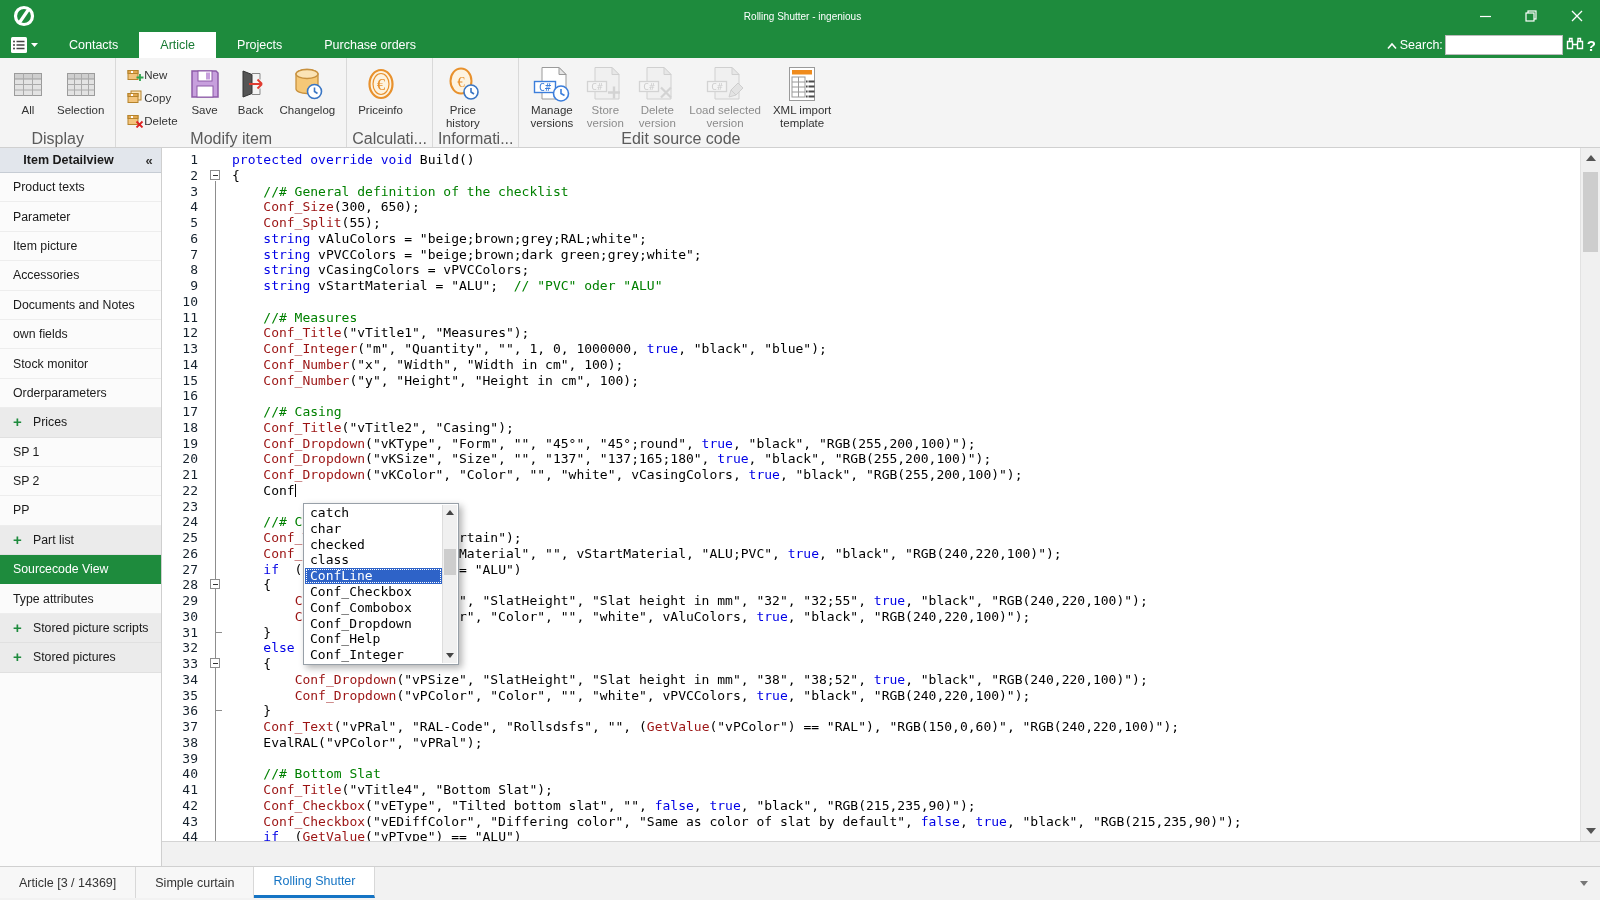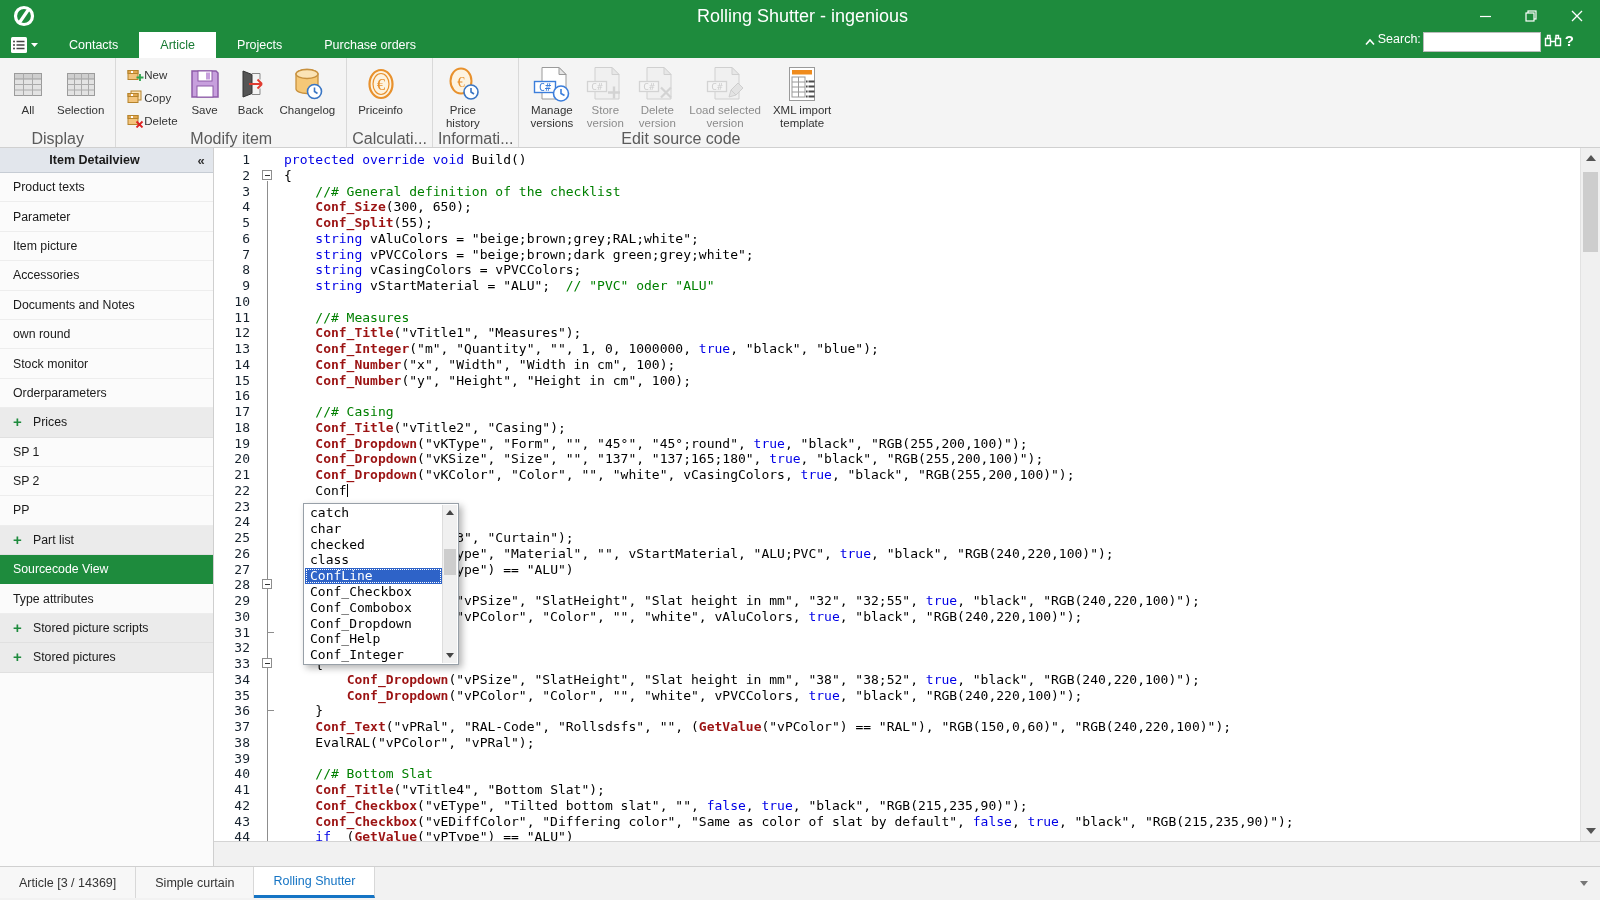--- a/index.html
+++ b/index.html
@@ -9,31 +9,31 @@
   }
   *{box-sizing:border-box}
   html,body{margin:0;padding:0}
   body{width:1600px;height:900px;position:relative;overflow:hidden;
        font-family:"Liberation Sans",sans-serif;background:#f0f0f0;color:#1a1a1a}
 
   
   .titlebar{position:absolute;top:0;left:0;right:0;height:32px;background:var(--green);
             display:flex;align-items:center;color:#fff}
   .logo{margin-left:12px;width:24px;height:24px}
-  .win-title{position:absolute;left:5px;right:0;text-align:center;font-size:18px;color:#fff}
+  .win-title{position:absolute;left:5px;right:0;text-align:center;font-size:10px;color:#fff}
   .win-controls{margin-left:auto;display:flex;z-index:2}
   .win-btn{width:46px;height:32px;display:flex;align-items:center;justify-content:center}
 
   
   .menubar{position:absolute;top:32px;left:0;right:0;height:26px;background:var(--green);
            display:flex;align-items:stretch}
   .menu-launcher{display:flex;align-items:center;padding:0 10px 0 10px;gap:3px}
   .mtab{display:flex;align-items:center;padding:0 21px;font-size:12.5px;color:#fff}
   .mtab.active{background:#fff;color:var(--green-dark)}
-  .menubar-right{margin-left:auto;display:flex;gap:2px;padding-right:26px;color:#fff}
+  .menubar-right{margin-left:auto;display:flex;align-items:center;gap:2px;padding-right:4px;color:#fff}
   .search-label{font-size:12.5px}
   .search-input{width:118px;height:20px;border:1px solid #bbb;background:#fff;font-size:12px;padding:0 4px;outline:none}
   .help-glyph{font-size:15px;font-weight:bold;color:#fff}
 
   
   .ribbon{position:absolute;top:58px;left:0;right:0;height:90px;background:#f4f4f4;
           border-bottom:1px solid #d0d0d0;display:flex}
   .rgroup{display:flex;flex-direction:column;padding:2px 5px 0 5px}
   .rgroup + .rgroup{border-left:1px solid #d9d9d9}
   .rrow{flex:1;display:flex;align-items:flex-start}
@@ -41,21 +41,21 @@
         min-width:46px;text-align:center}
   .rbtn .ricon{height:40px;display:flex;align-items:center;justify-content:center}
   .rbtn .rtext{font-size:11.5px;line-height:13px;color:#333;white-space:pre-line}
   .rbtn.disabled{filter:grayscale(1);opacity:.55}
   .rsmall{display:flex;flex-direction:column;padding:3px 4px 0 6px}
   .sbtn{display:flex;align-items:center;gap:0;height:23px;font-size:11.5px;color:#333}
   .rlabel{height:15px;text-align:center;font-size:16px;color:#5a5a5a;line-height:14px}
 
   
   .main{position:absolute;top:148px;left:0;right:0;bottom:34px;display:flex}
-  .sidebar{width:214px;background:#fbfbfb;border-right:1px solid #cfcfcf;display:flex;flex-direction:column}
+  .sidebar{width:162px;background:#fbfbfb;border-right:1px solid #cfcfcf;display:flex;flex-direction:column}
   .sidebar-header{height:25px;background:#e2e6ec;border-bottom:1px solid #c6ccd4;display:flex;align-items:center;
                   font-size:12.5px;font-weight:bold}
   .sidebar-header .hdr-text{flex:1;text-align:center}
   .collapse-btn{width:24px;text-align:center;color:#333;font-size:13px;font-weight:bold}
   .side-item{height:29.4px;display:flex;align-items:center;padding-left:13px;font-size:12.3px;
              border-bottom:1px solid #ededed;color:#1a1a1a;background:#fbfbfb}
   .side-item.plus{background:#ebebeb;border-bottom:1px solid #e0e0e0}
   .side-item.selected{background:var(--green);color:#fff;border-bottom:1px solid var(--green)}
   .plus-glyph{width:20px;color:#1e8b3d;font-size:15px;font-weight:bold;line-height:10px}
 
@@ -65,21 +65,21 @@
   .cl{display:flex;height:15.75px;font-family:"DejaVu Sans Mono",monospace;font-size:13px;
       line-height:15.75px;white-space:pre}
   .ln{width:44px;flex:none;text-align:right;padding-right:8px;color:#16222e}
   .fold{width:20px;flex:none;position:relative}
   .fv{position:absolute;left:9px;top:0;bottom:0;width:1px;background:#8d8d8d}
   .fold.boxstart .fv{top:13px}
   .fbox{position:absolute;left:4px;top:2px;width:10px;height:10px;border:1px solid #8d8d8d;background:#fff;z-index:1}
   .fbox::after{content:"";position:absolute;left:2px;top:4px;width:5px;height:1px;background:#333}
   .fend{position:absolute;left:9px;top:7px;width:7px;height:1px;background:#8d8d8d}
   .codetxt{flex:none;padding-left:6px;color:#000}
-  .kw{color:var(--kw)} .cm{color:var(--cm)} .fn{color:var(--fn);font-weight:bold}
+  .kw{color:var(--kw)} .cm{color:var(--cm)} .fn{color:var(--fn);font-weight:normal}
   .caret{display:inline-block;width:1px;height:13px;background:#000;vertical-align:-2px}
   .hstrip{position:absolute;left:0;right:0;bottom:0;height:25px;background:#f1f1f1;border-top:1px solid #d4d4d4}
   .vscroll{position:absolute;top:0;right:0;width:20px;height:693px;background:#f0f0f0;border-left:1px solid #e2e2e2}
   .vthumb{position:absolute;left:2px;right:2px;top:24px;height:80px;background:#cdcdcd}
   .arr{position:absolute;left:5px;width:0;height:0;border-left:5px solid transparent;border-right:5px solid transparent}
   .arr.up{top:7px;border-bottom:6px solid #555}
   .arr.down{bottom:7px;border-top:6px solid #555}
 
   
   .autocomplete{position:absolute;left:303px;top:503px;width:156px;z-index:50;background:#fff;
@@ -382,21 +382,21 @@
         <div class="side-item">
           <span>Item picture</span>
         </div>
         <div class="side-item">
           <span>Accessories</span>
         </div>
         <div class="side-item">
           <span>Documents and Notes</span>
         </div>
         <div class="side-item">
-          <span>own round</span>
+          <span>own fields</span>
         </div>
         <div class="side-item">
           <span>Stock monitor</span>
         </div>
         <div class="side-item">
           <span>Orderparameters</span>
         </div>
         <div class="side-item plus">
           <span class="plus-glyph">+</span>
           <span>Prices</span>

